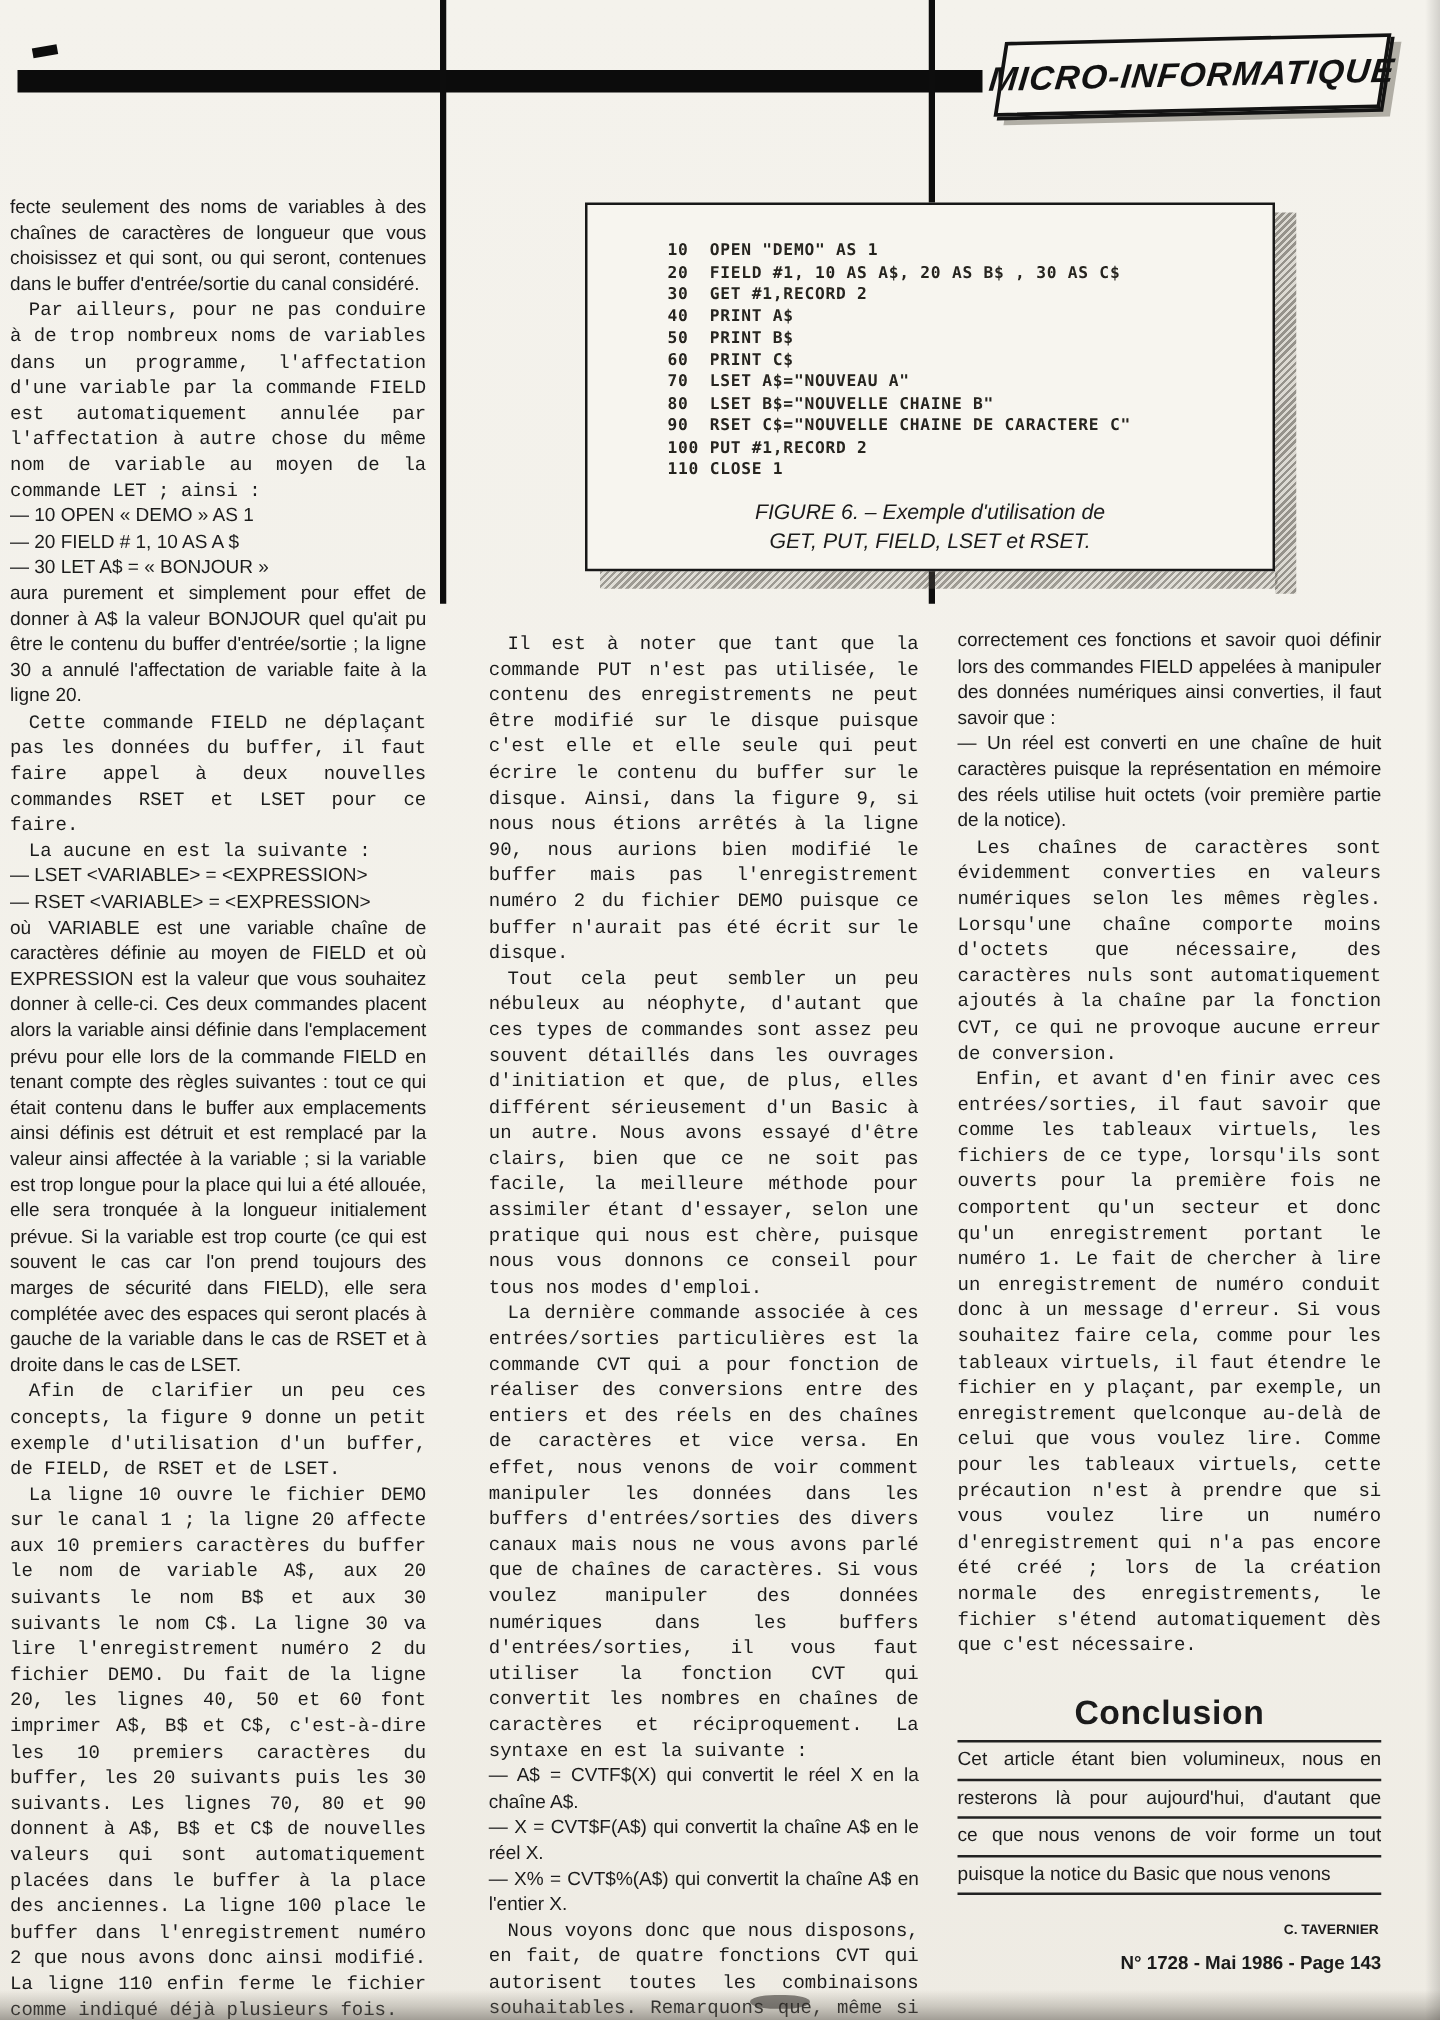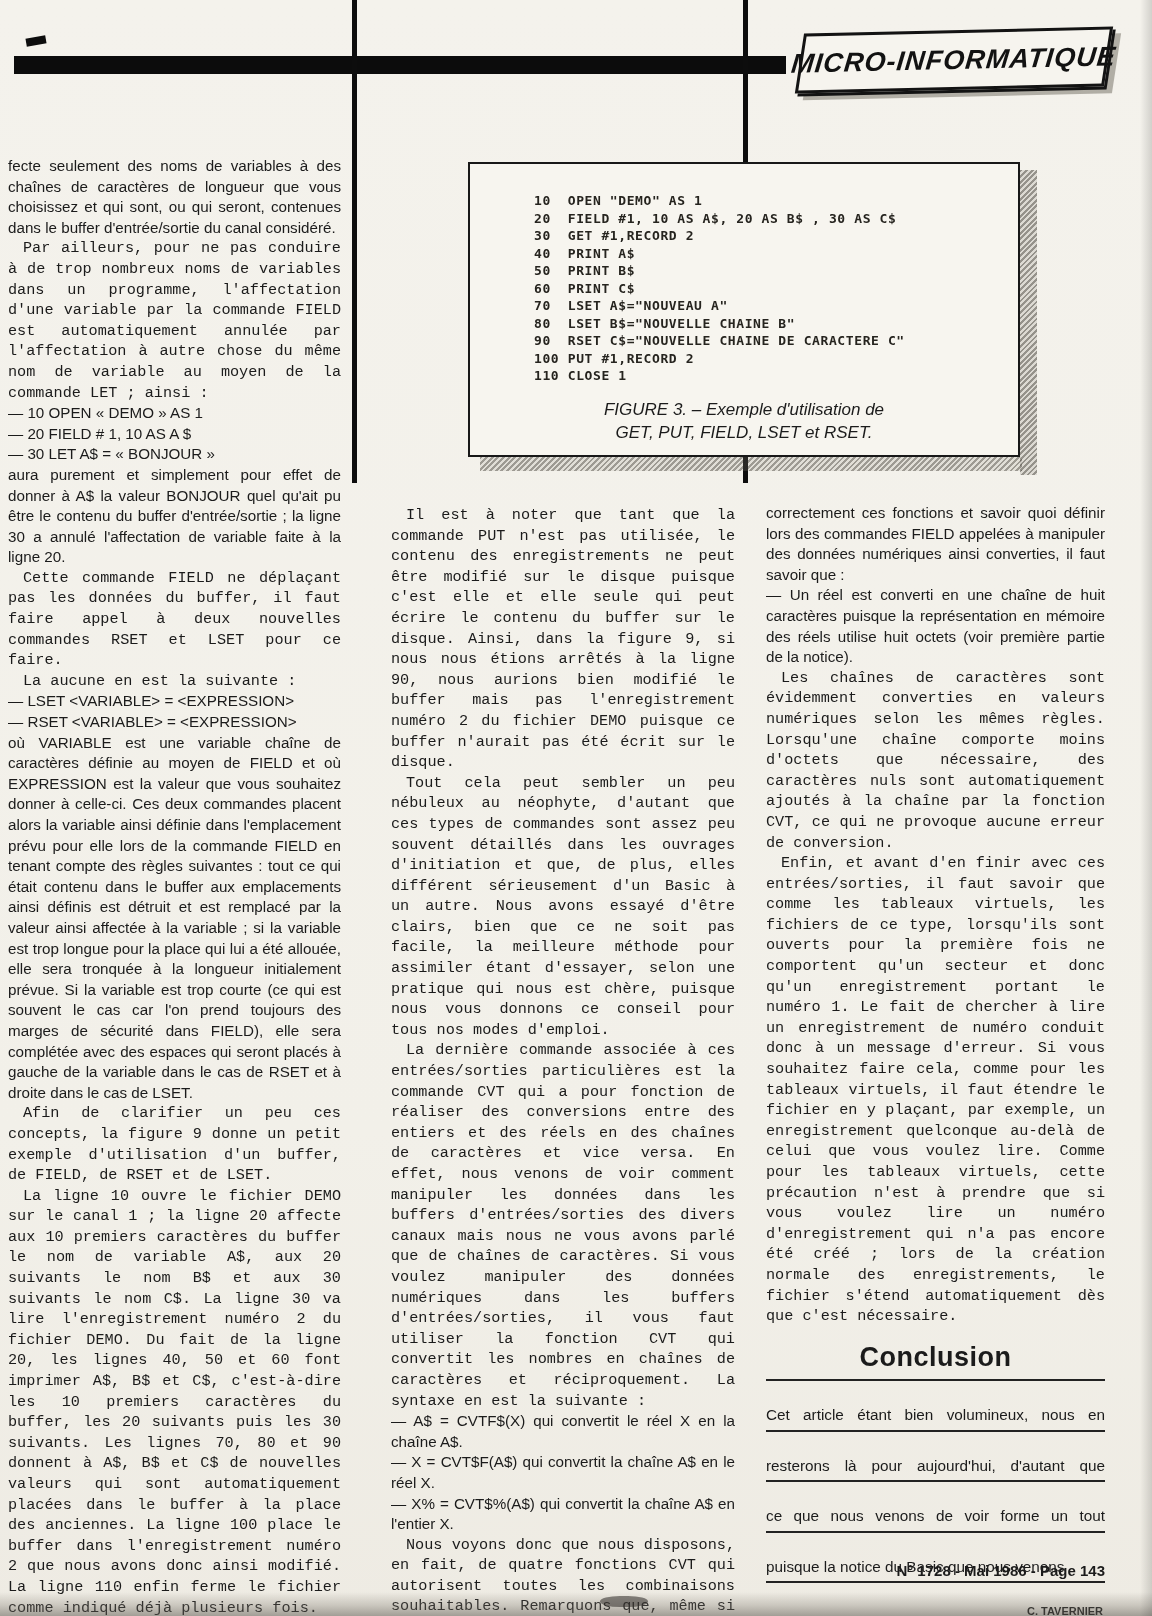--- a/index.html
+++ b/index.html
@@ -48,26 +48,26 @@
 
   .col { position:absolute; text-align:justify; font-size:15.2px; line-height:20.6px;
     hyphens:auto; overflow-wrap:break-word; }
   .col1 { left:8px;  top:156px; width:333px; }
   .col2 { left:391px; top:505px; width:344px; }
   .col3 { left:766px; top:503px; width:339px; }
   .para { margin:0; }
   .para.indent { text-indent:15px;font-family:Liberation Mono, monospace; }
   .para.flush { text-indent:0; }
 
-  .conclusion-title { margin:20px 0 12px; text-align:center; font-size:27px;
+  .conclusion-title { margin:33px 0 12px; text-align:center; font-size:27px;
     font-weight:700; letter-spacing:0.5px; }
   .ruled { border-top:2px solid #222; }
   .ruled-line { border-bottom:2px solid #222; line-height:28.5px; height:28.5px;
     font-size:15.3px; white-space:nowrap; overflow:hidden;
-    text-align:justify; text-align-last:justify;margin-top:20px; }
+    text-align:justify; text-align-last:justify; }
   .ruled-line:last-child { text-align-last:left; }
   .author { margin-top:18px; text-align:right; font-weight:700; font-size:11px; padding-right:2px; }
 
   .footer { position:absolute; right:47px; top:1562px; font-weight:700; font-size:15px; }
 
   .bottom-smudge { position:absolute; left:0; top:1592px; width:100%; height:24px;
     background:linear-gradient(180deg, rgba(120,115,105,0) 0%, rgba(120,115,105,.30) 55%, rgba(85,81,73,.5) 100%); }
   .bottom-blob { position:absolute; left:600px; top:1596px; width:48px; height:11px;
     background:rgba(45,42,38,.55); border-radius:50% / 60%; }
 </style>
@@ -82,21 +82,21 @@
   <div class="logo">
     <span class="logo-text">MICRO-INFORMATIQUE</span>
   </div>
 
   <div class="vrule vrule-left"></div>
   <div class="vrule vrule-right"></div>
 
   <figure class="code-figure">
     <pre class="code"><span class="code-line">10  OPEN "DEMO" AS 1</span><span class="code-line">20  FIELD #1, 10 AS A$, 20 AS B$ , 30 AS C$</span><span class="code-line">30  GET #1,RECORD 2</span><span class="code-line">40  PRINT A$</span><span class="code-line">50  PRINT B$</span><span class="code-line">60  PRINT C$</span><span class="code-line">70  LSET A$="NOUVEAU A"</span><span class="code-line">80  LSET B$="NOUVELLE CHAINE B"</span><span class="code-line">90  RSET C$="NOUVELLE CHAINE DE CARACTERE C"</span><span class="code-line">100 PUT #1,RECORD 2</span><span class="code-line">110 CLOSE 1</span></pre>
     <figcaption class="caption">
-      <span class="cap-line">FIGURE 3. – Exemple d'utilisation de</span>
+      <span class="cap-line">FIGURE 6. – Exemple d'utilisation de</span>
       <span class="cap-line">GET, PUT, FIELD, LSET et RSET.</span>
     </figcaption>
   </figure>
 
   <div class="col col1">
 
   <p class="para flush">fecte seulement des noms de variables à des chaînes de caractères de longueur que vous choisissez et qui sont, ou qui seront, contenues dans le buffer d'entrée/sortie du canal considéré.</p>
       <p class="para indent">Par ailleurs, pour ne pas conduire à de trop nombreux noms de variables dans un programme, l'affectation d'une variable par la commande FIELD est automatiquement annulée par l'affectation à autre chose du même nom de variable au moyen de la commande LET ; ainsi :</p>
       <p class="para flush">— 10 OPEN « DEMO » AS 1</p>
       <p class="para flush">— 20 FIELD # 1, 10 AS A $</p>

